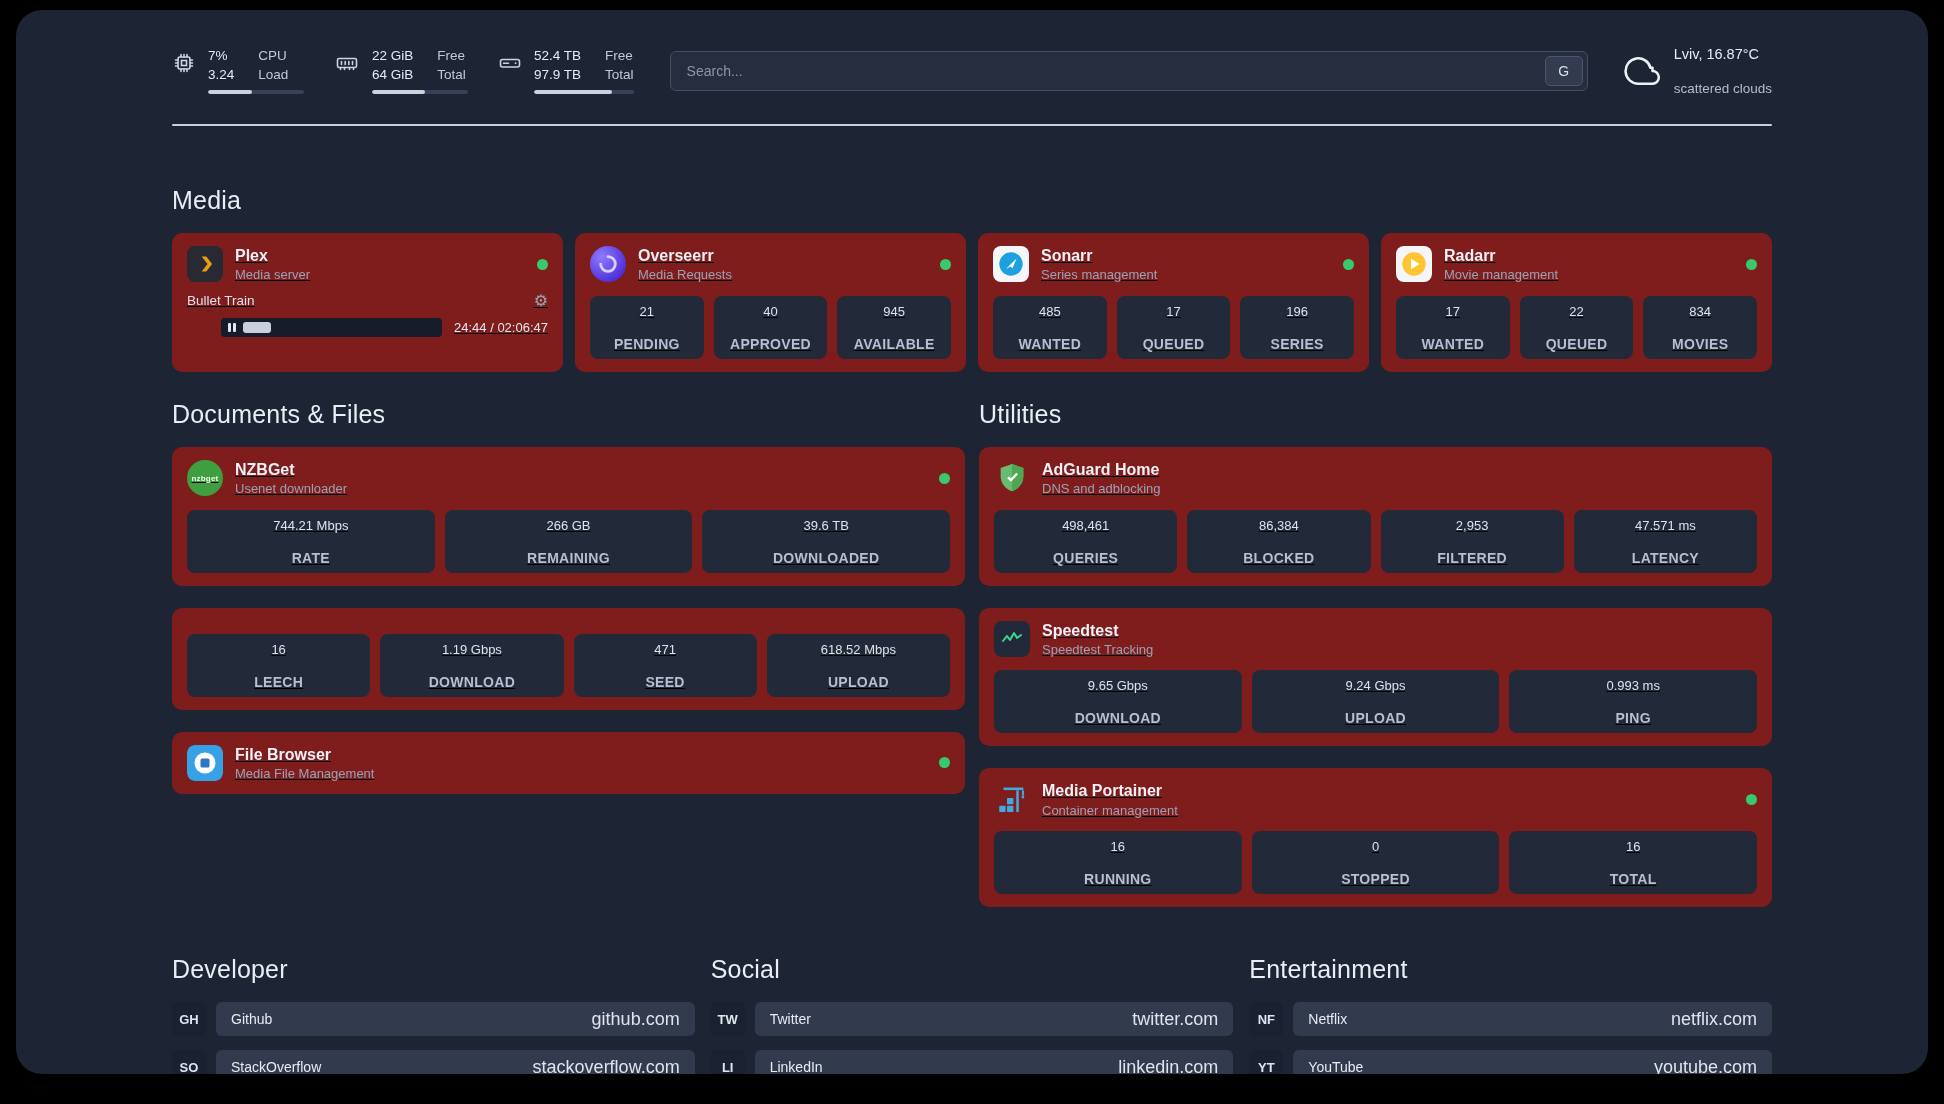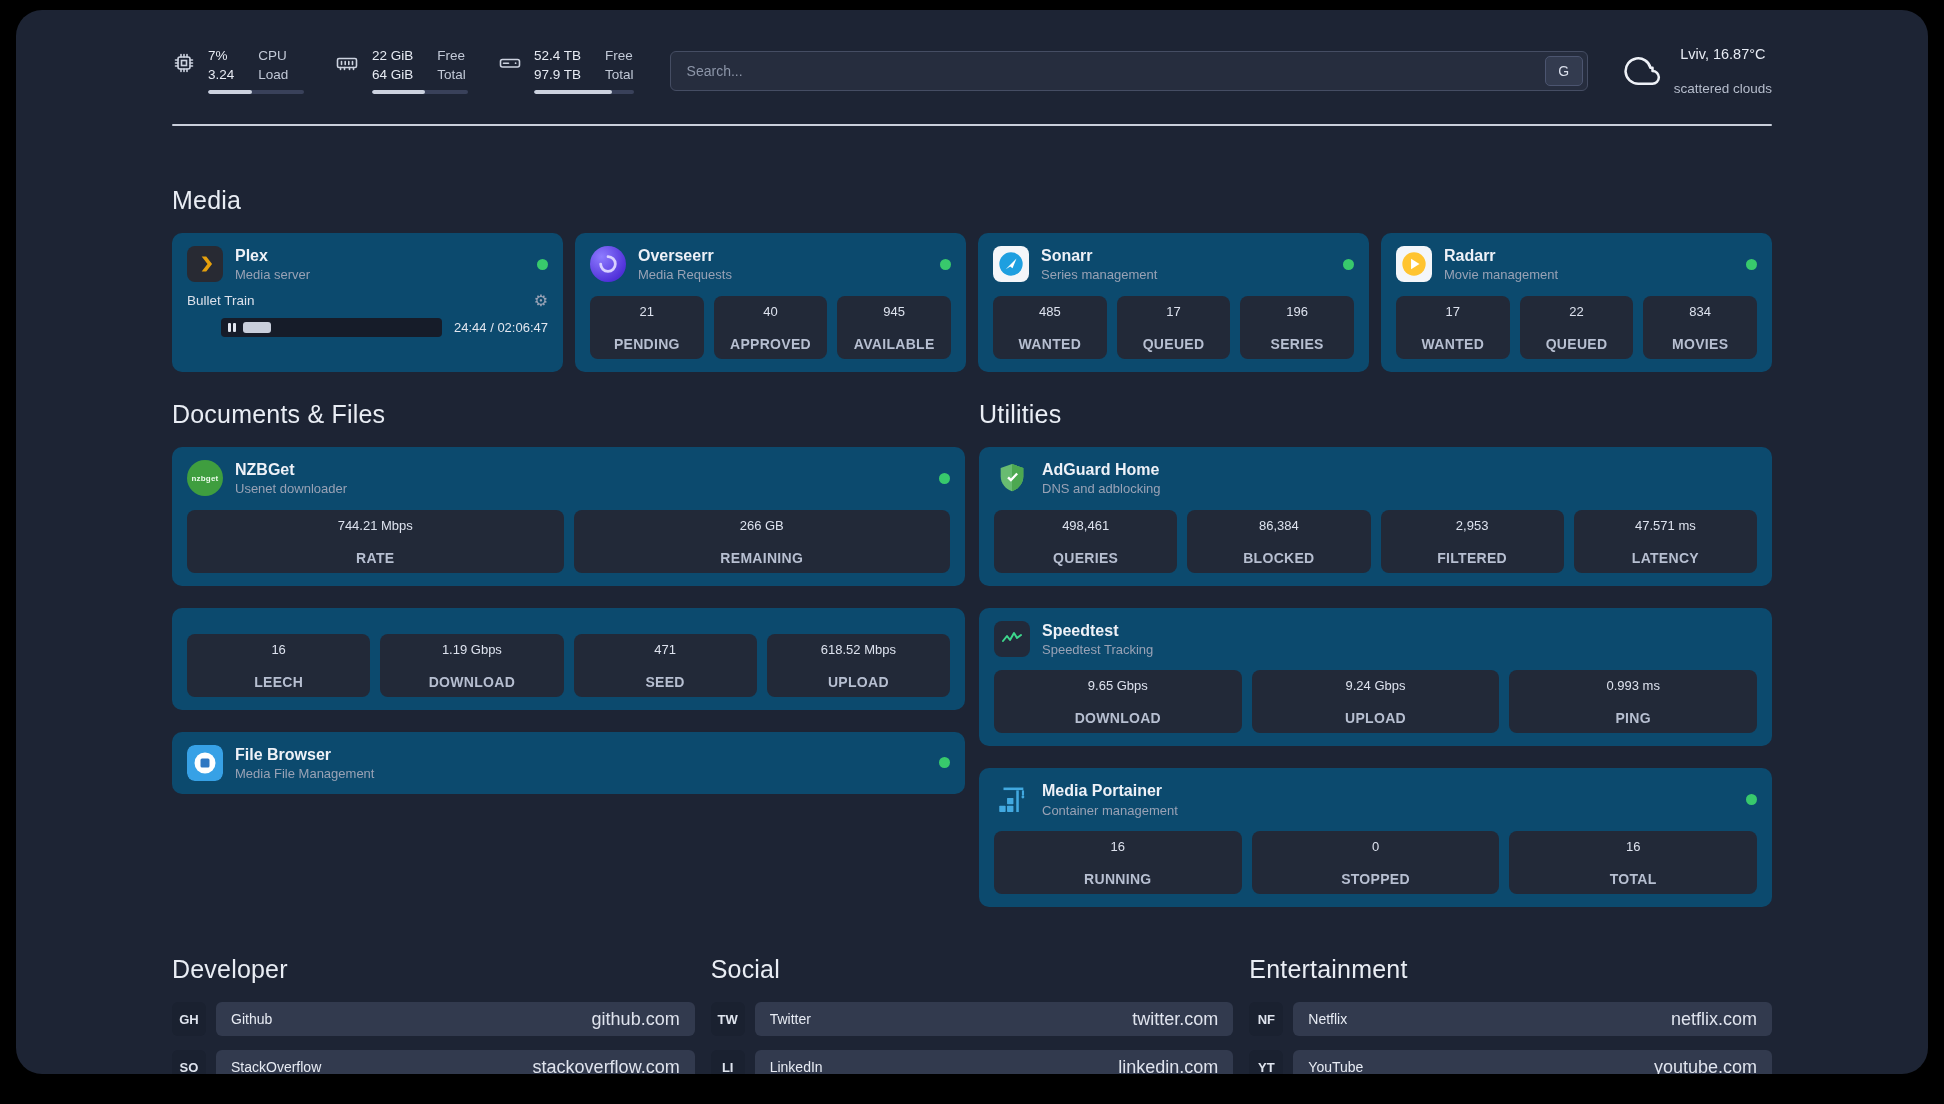--- a/index.html
+++ b/index.html
@@ -42,32 +42,32 @@
   }
   .search input::placeholder { color:#8c95a8; }
   .g-btn {
     position:absolute; right:5px; top:5px; width:38px; height:30px;
     background:#333b4f; border:1px solid #4c5570; border-radius:5px;
     color:#d9deea; display:flex; align-items:center; justify-content:center;
     font-size:14px; cursor:pointer;
   }
 
   .weather { display:flex; align-items:center; gap:12px; }
-  .weather-text { display:flex; flex-direction:column; gap:19px;align-items:center; }
+  .weather-text { display:flex; flex-direction:column; gap:19px; }
   .weather-loc { font-size:14.5px; color:#e7ebf3; }
   .weather-cond { font-size:13.5px; color:#b6bdcc; }
 
   .divider { margin-top:28px; height:2px; background:#c9cfdb; border-radius:1px; }
 
   
   .section-title { font-size:25px; font-weight:500; color:#e9edf4; margin:0 0 18px; letter-spacing:.2px; }
   .media-section { margin-top:60px; }
   .grid4 { display:grid; grid-template-columns:repeat(4,1fr); gap:12px; }
 
-  .card { background:#0c4a6e; border-radius:10px; padding:13px 15px; cursor:pointer; }
+  .card { background:#7f1d1d; border-radius:10px; padding:13px 15px; cursor:pointer;text-decoration:underline; }
   .card-head { display:flex; align-items:center; gap:12px; }
   .app-icon {
     width:36px; height:36px; flex:0 0 36px;
     display:flex; align-items:center; justify-content:center;
     border-radius:8px; position:relative; overflow:hidden;
   }
   .app-titles { display:flex; flex-direction:column; gap:2px; }
   .app-name { font-size:16px; font-weight:600; color:#eef1f7; line-height:1.2; }
   .app-sub { font-size:13px; color:#99a2b5; line-height:1.2; }
   .dot { width:11px; height:11px; border-radius:50%; background:#38c96c; margin-left:auto; flex-shrink:0; }
@@ -361,20 +361,24 @@
             </div>
             <div class="stats">
               <div class="stat">
                 <div class="stat-v">744.21 Mbps</div>
                 <div class="stat-l">RATE</div>
               </div>
               <div class="stat">
                 <div class="stat-v">266 GB</div>
                 <div class="stat-l">REMAINING</div>
               </div>
+              <div class="stat">
+                <div class="stat-v">39.6 TB</div>
+                <div class="stat-l">DOWNLOADED</div>
+              </div>
             </div>
           </div>
 
           <div class="card">
             <div class="stats">
               <div class="stat">
                 <div class="stat-v">16</div>
                 <div class="stat-l">LEECH</div>
               </div>
               <div class="stat">

